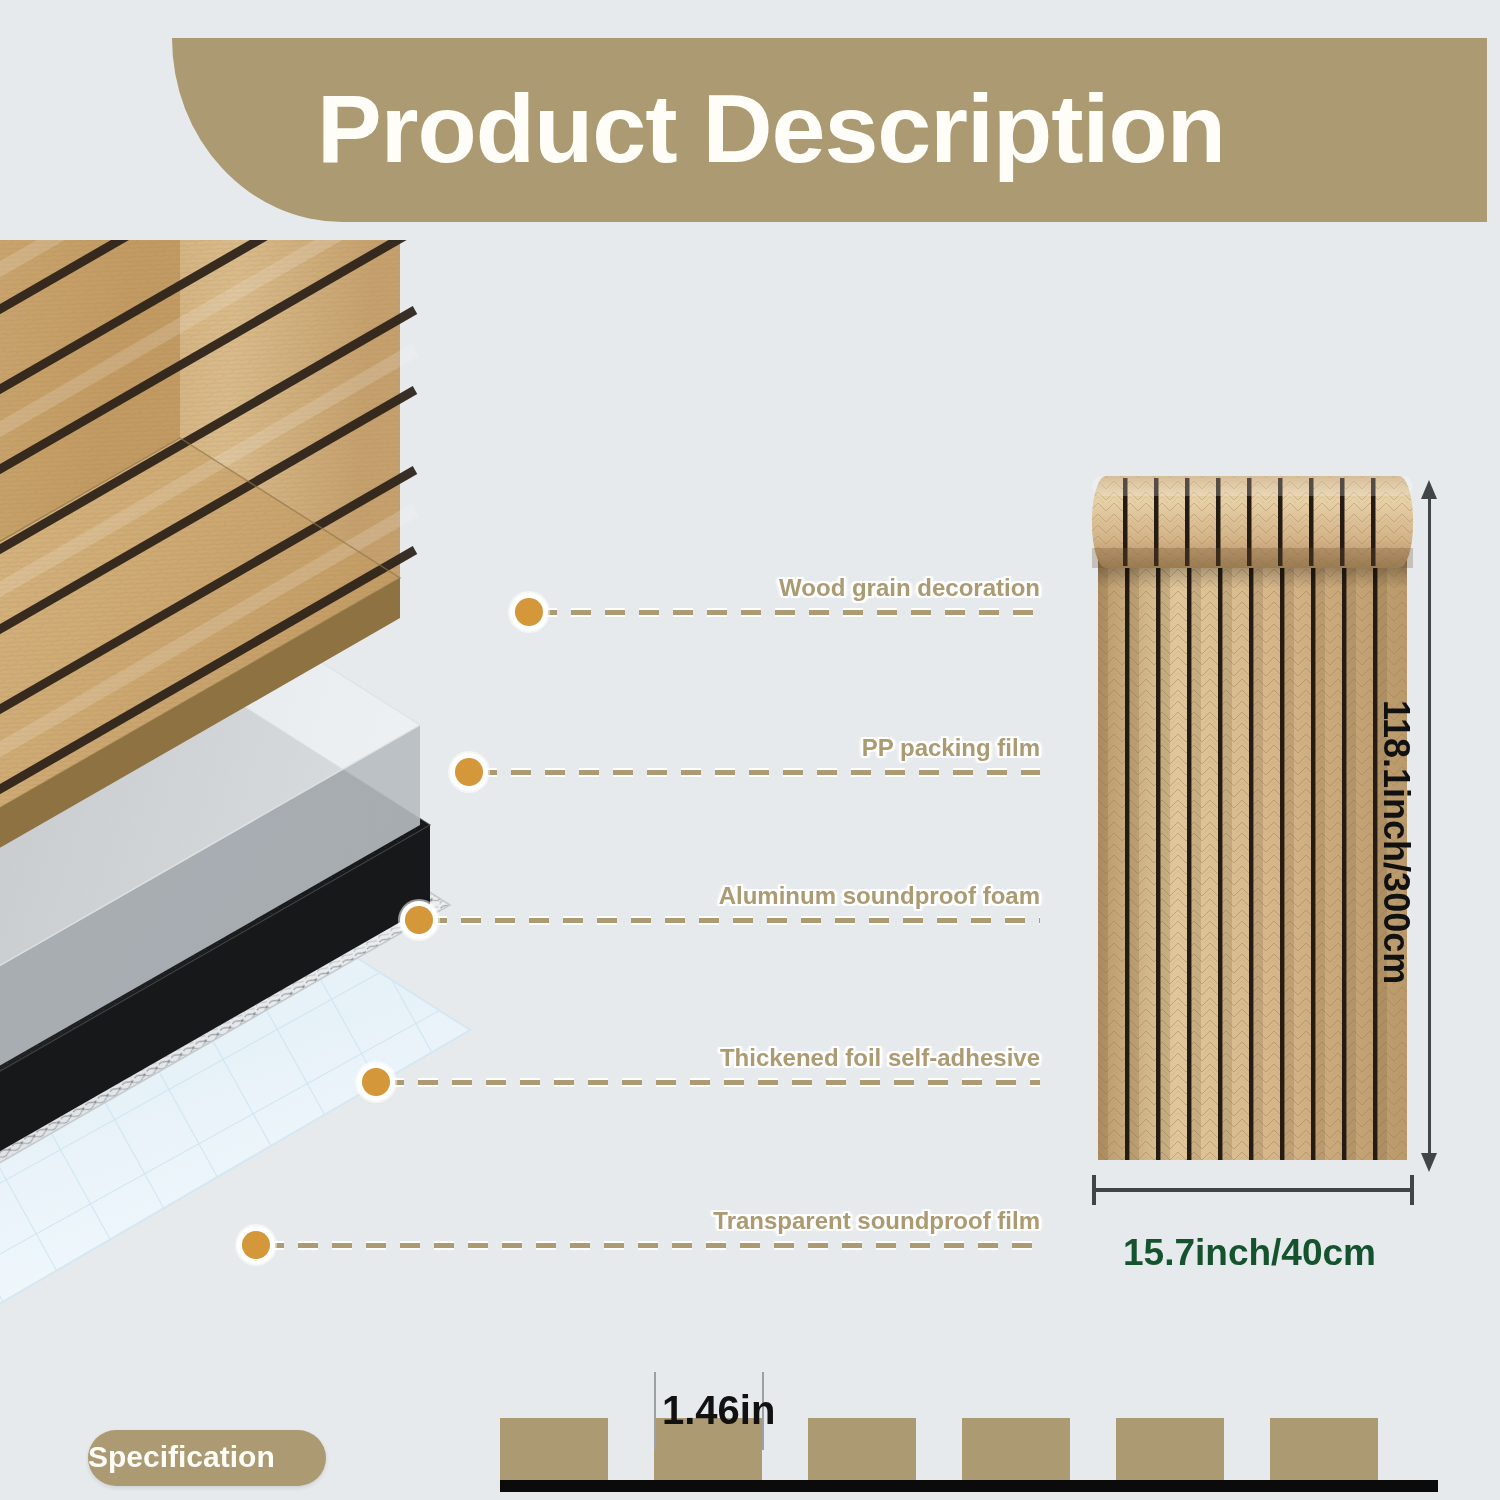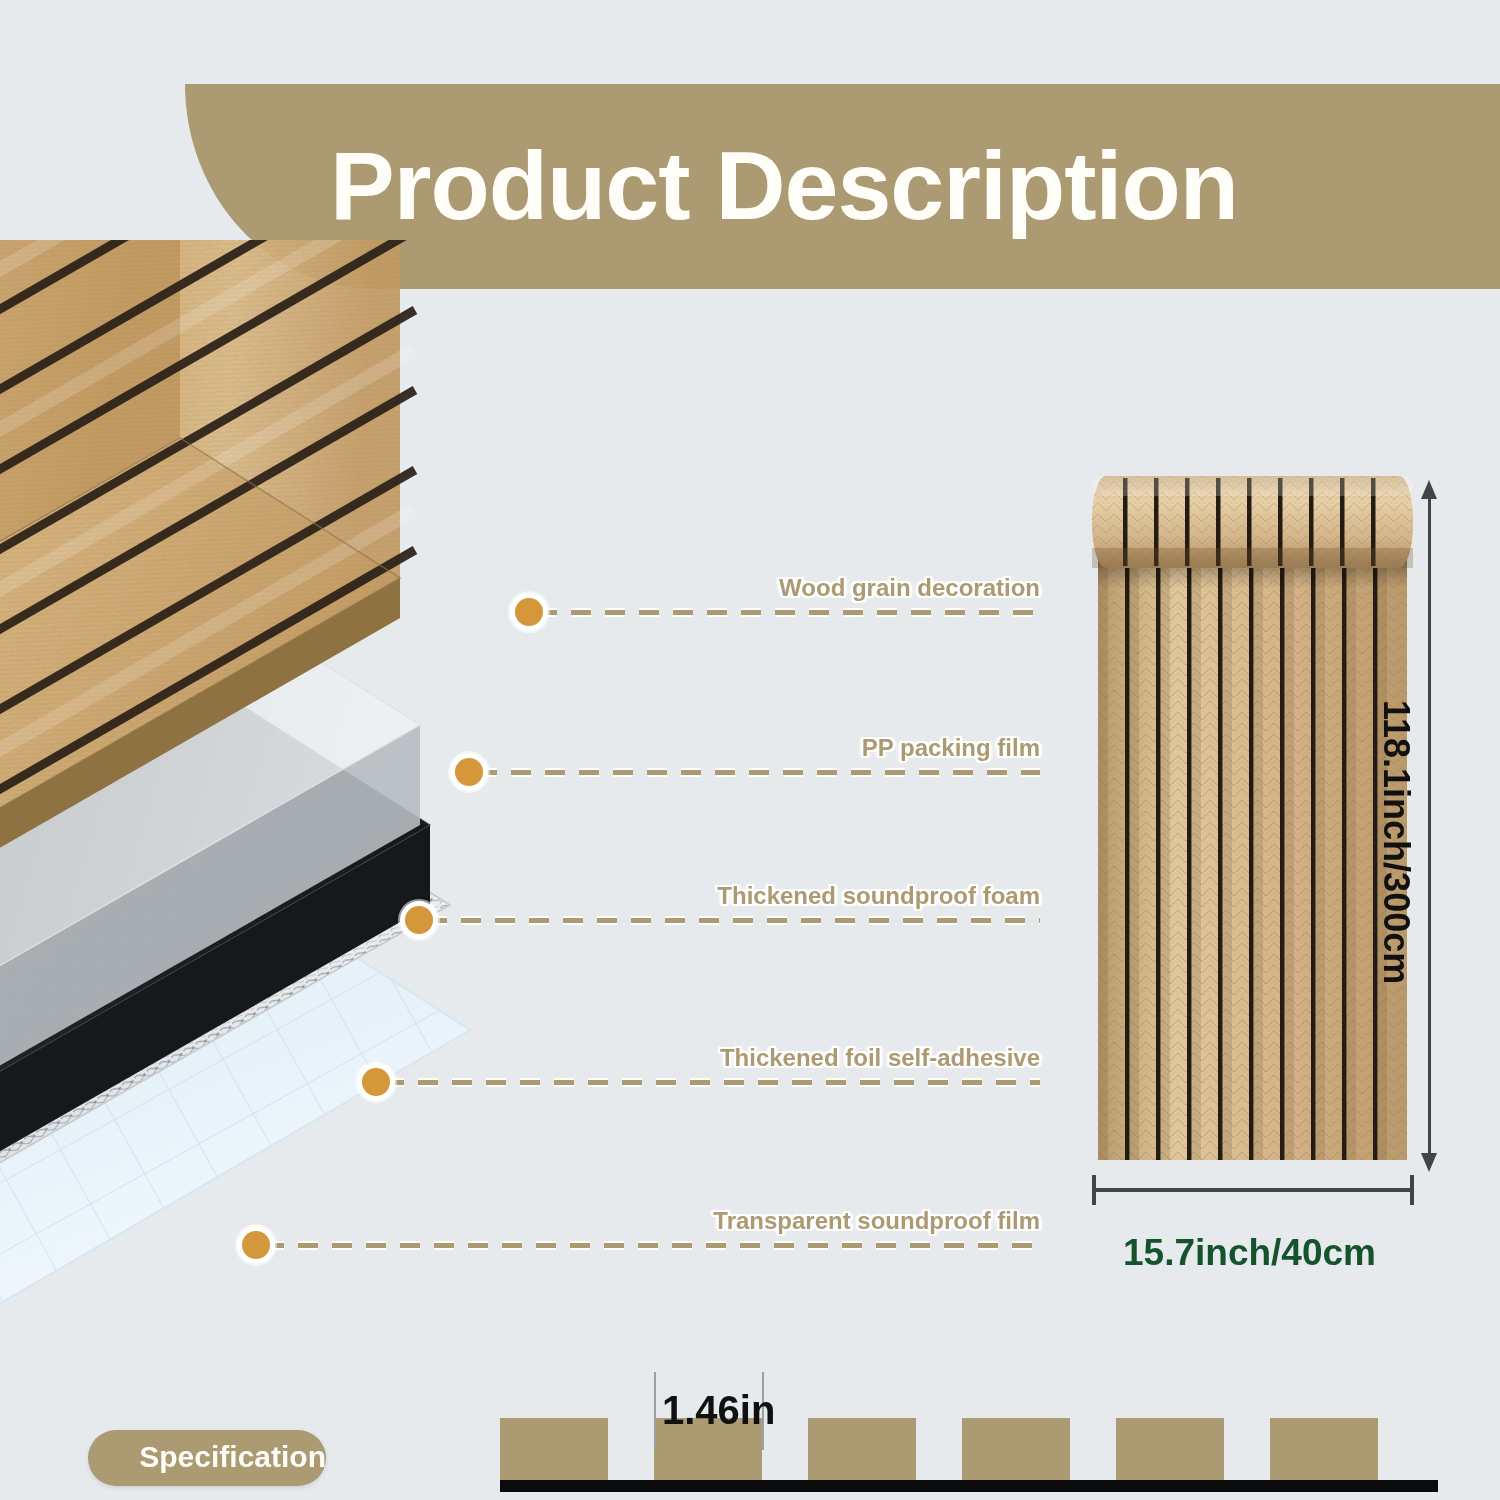--- a/index.html
+++ b/index.html
@@ -6,26 +6,25 @@
   body{
     width:1500px;height:1500px;overflow:hidden;
     background:#e7eaec;
     font-family:"Liberation Sans", sans-serif;
     position:relative;
   }
   #stage{position:absolute;inset:0;width:1500px;height:1500px;overflow:hidden;background:#e7eaec;}
 
   
   .banner{
-    position:absolute; left:185px; top:38px; width:1315px; height:205px;
+    position:absolute; left:172px; top:38px; width:1315px; height:184px;
     background:#ab9a72;
     border-top-left-radius:0px;
     border-bottom-left-radius:190px 205px;
     overflow:hidden;
-    margin-top:46px;
   }
   .banner-inner{
     position:absolute; left:0; top:0; right:0; bottom:0;
   }
   .banner-title{
     position:absolute; left:145px; top:50%; transform:translateY(-52%);
     color:#fffdf7; font-size:97px; font-weight:bold; letter-spacing:-1px;
     white-space:nowrap; line-height:1;
   }
 
@@ -76,21 +75,21 @@
   .dim-h-label{position:absolute;left:1123px;top:1208px;font-size:37px;font-weight:bold;color:#14532d;white-space:nowrap;margin-top:24px;}
 
   
   .spec-pill{
     position:absolute;left:88px;top:1430px;width:238px;height:56px;
     background:#ab9a72;border-radius:28px;
     box-shadow:0 2px 4px rgba(0,0,0,.10);
   }
   .spec-pill span{
     position:absolute;left:0;right:0;top:50%;transform:translateY(-52%);
-    text-align:right;color:#fffdf7;font-size:30px;font-weight:bold;
+    text-align:left;color:#fffdf7;font-size:30px;font-weight:bold;
   }
   .profile{position:absolute;left:500px;top:1372px;width:940px;height:128px;}
   .prof-base{position:absolute;left:0;bottom:8px;width:938px;height:12px;background:#0b0b0b;}
   .prof-blocks{position:absolute;left:0;bottom:20px;width:938px;height:62px;display:flex;}
   .prof-block{width:108px;height:62px;background:#ab9a72;margin-right:46px;}
   .prof-block:last-child{margin-right:0;}
   .prof-ext{position:absolute;width:2px;height:78px;background:#9aa0a4;top:0;}
   .prof-dim-label{position:absolute;top:16px;font-size:40px;font-weight:bold;color:#111;white-space:nowrap;}
 </style>
 </head>
@@ -248,21 +247,21 @@
     <div class="co-dot"></div>
   </div>
 
   <div class="callout" style="left:455px; top:772px; width:585px;">
     <div class="co-label">PP packing film</div>
     <div class="co-line"></div>
     <div class="co-dot"></div>
   </div>
 
   <div class="callout" style="left:405px; top:920px; width:635px;">
-    <div class="co-label">Thickened soundproof foam</div>
+    <div class="co-label">Aluminum soundproof foam</div>
     <div class="co-line"></div>
     <div class="co-dot"></div>
   </div>
 
   <div class="callout" style="left:362px; top:1082px; width:678px;">
     <div class="co-label">Thickened foil self-adhesive</div>
     <div class="co-line"></div>
     <div class="co-dot"></div>
   </div>
 

